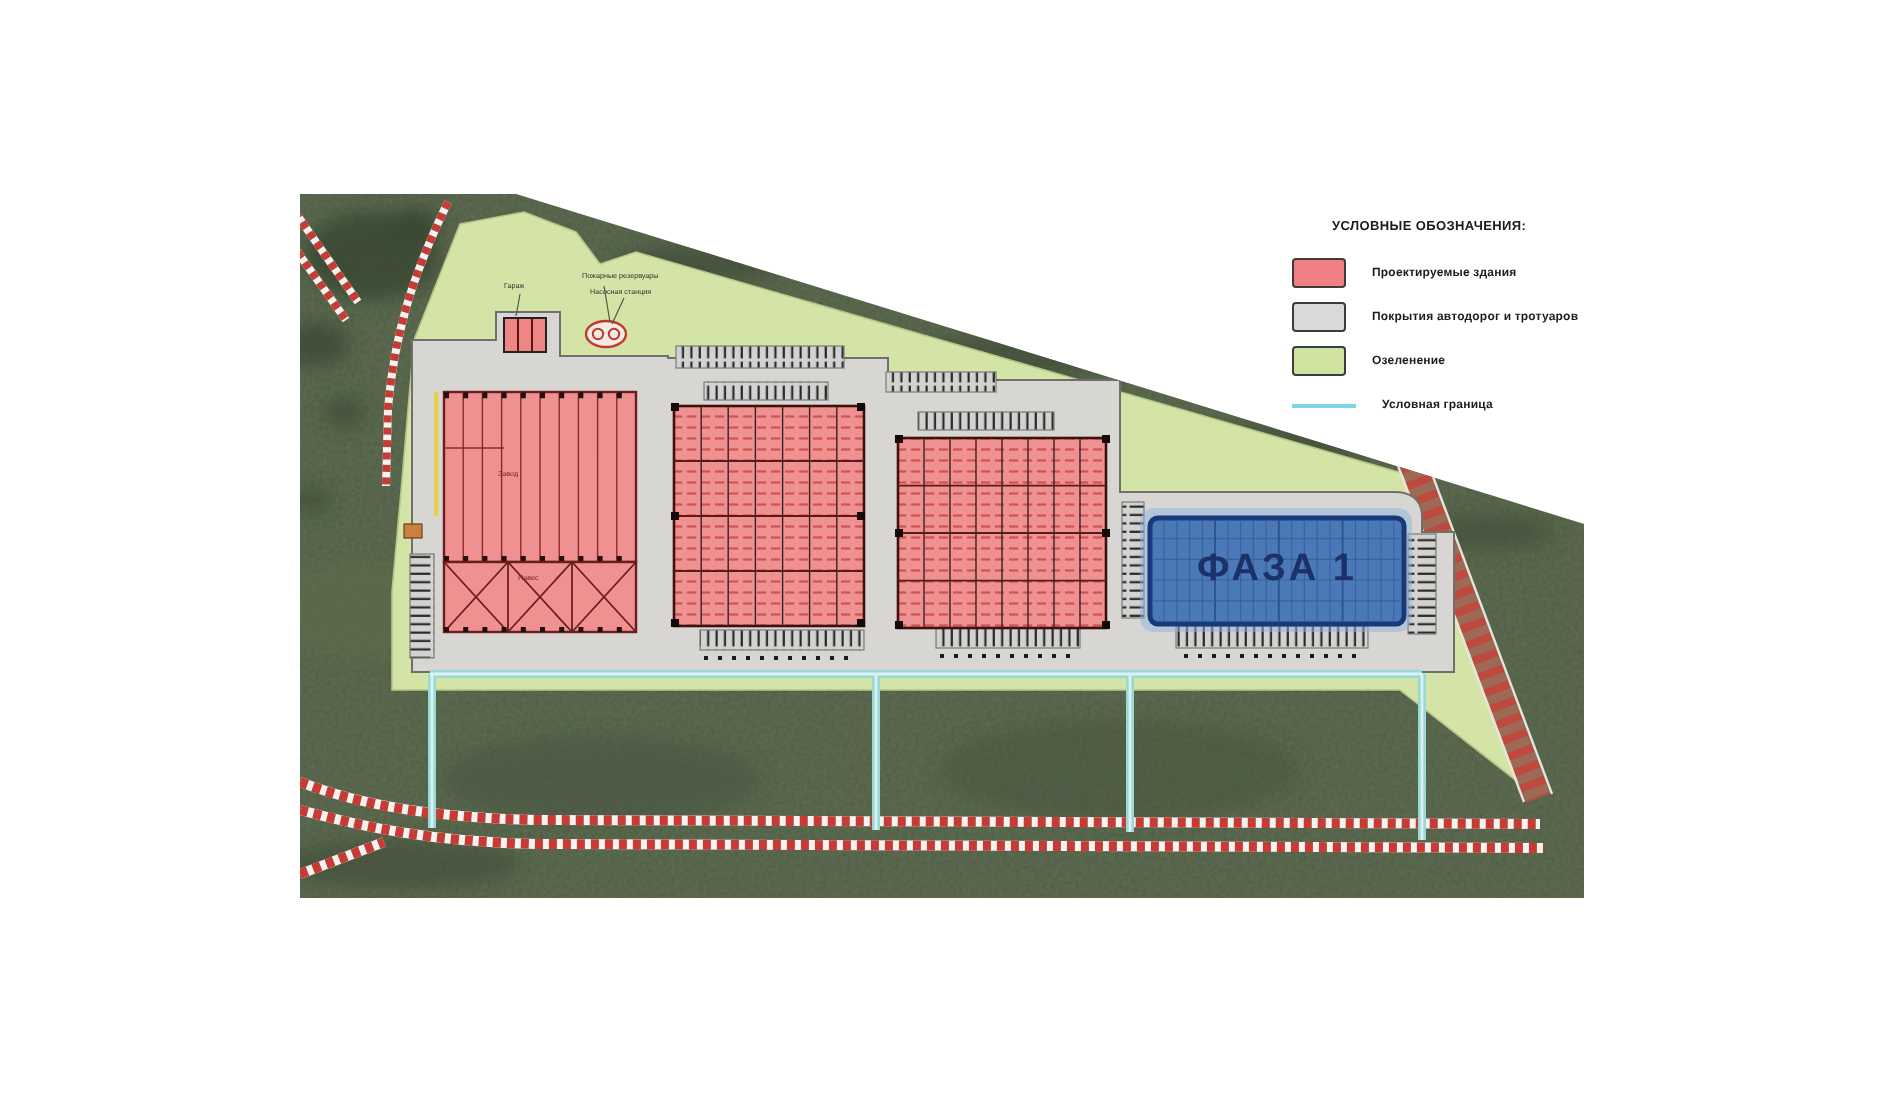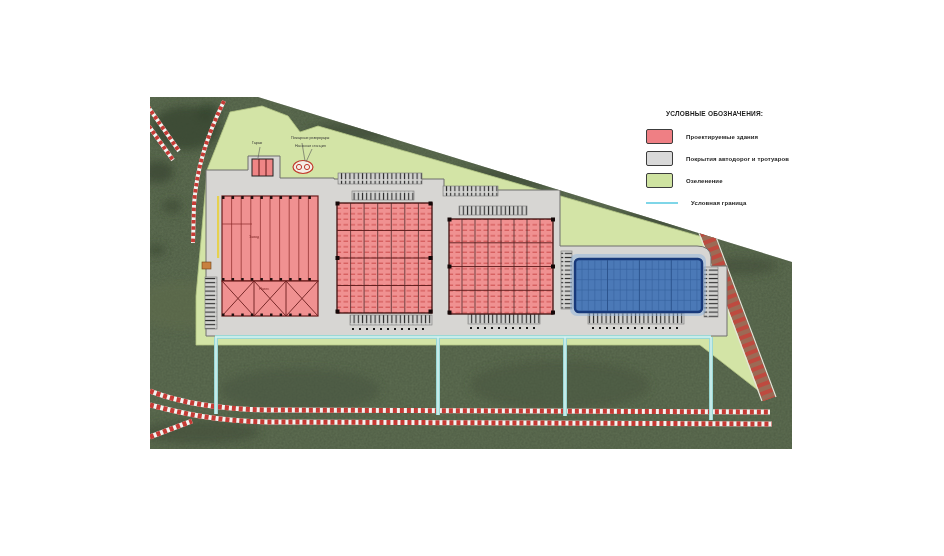--- a/index.html
+++ b/index.html
@@ -296,19 +296,20 @@
   <div class="legend-row">
     <span class="sw" style="background: rgb(207, 227, 161);"></span>
     <span class="lbl">Озеленение</span>
   </div>
   <div class="legend-row">
     <span class="line-sw" style="background: rgb(127, 214, 232);"></span>
     <span class="lbl">Условная граница</span>
   </div>
 </div>
 
+<div class="phase-label">ФАЗА 1</div>
 <div class="tiny t-red t-zavod">Завод</div>
 <div class="tiny t-red t-naves">Навес</div>
 <div class="tiny t-garage">Гараж</div>
 <div class="tiny t-fire">Пожарные резервуары</div>
 <div class="tiny t-pump">Насосная станция</div>
 
 </div>
 
 </body></html>

